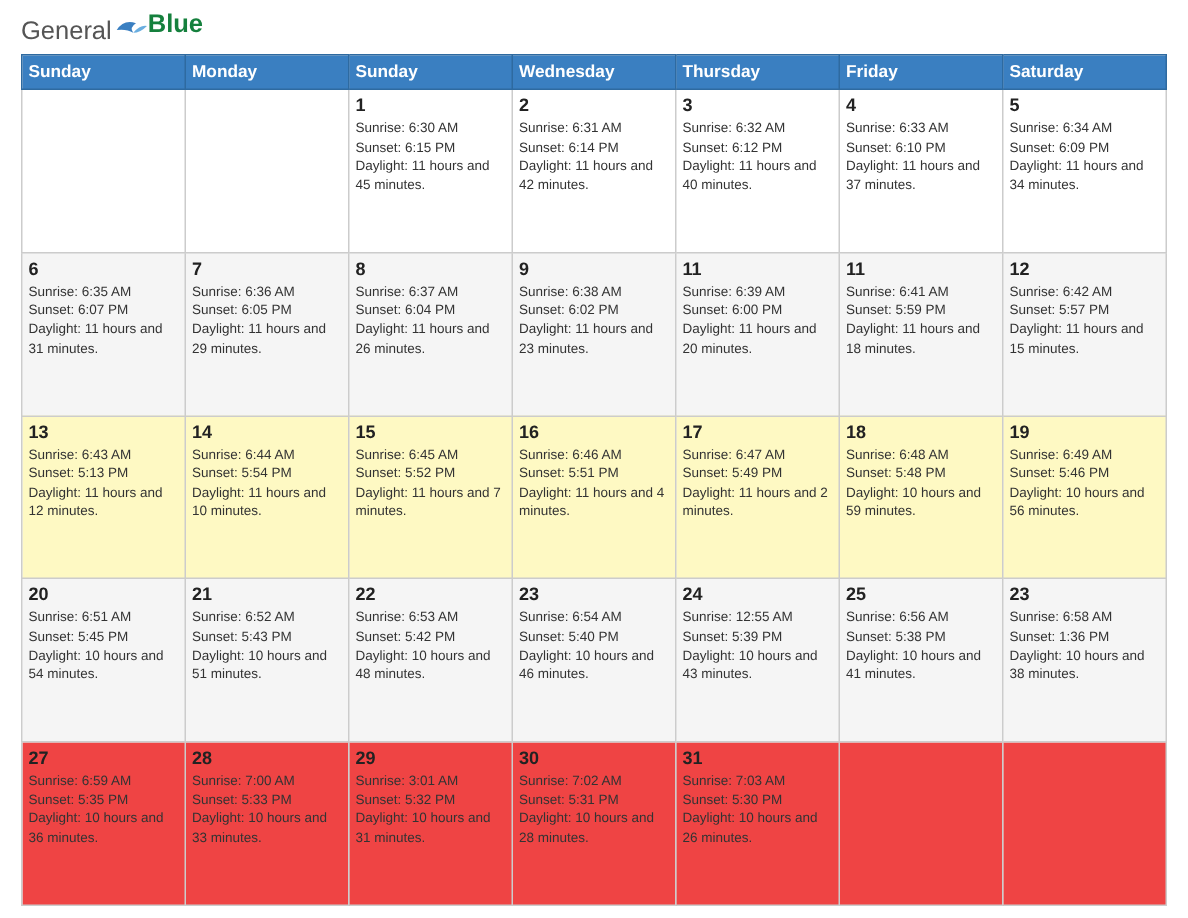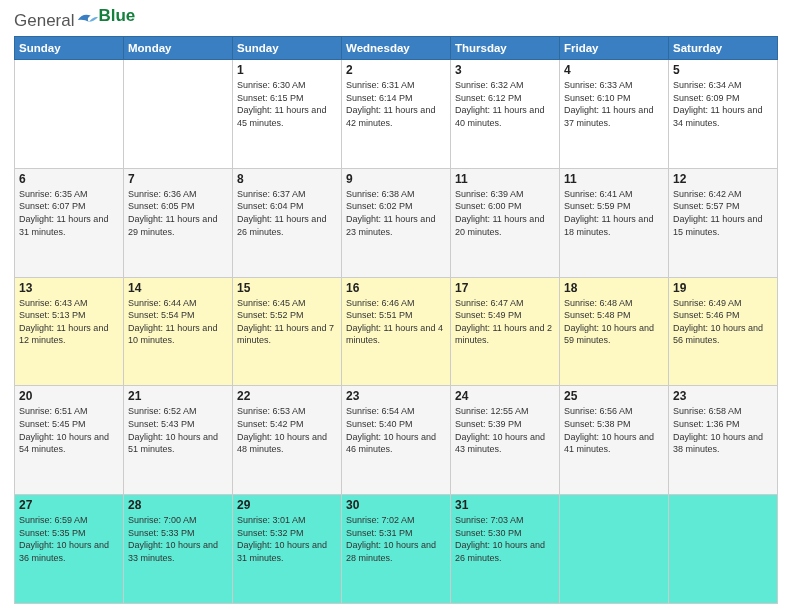--- a/index.html
+++ b/index.html
@@ -81,21 +81,21 @@
       color: #333;
     }
     .empty-cell {
       background: #fafafa;
     }
     
     .row-1 td { background: #fff; }
     .row-2 td { background: #f0f4f8; }
     .row-3 td { background: #fef9c3; }
     .row-4 td { background: #f0f4f8; }
-    .row-5 td { background: #5eead4; }
+    .row-5 td { background: #ef4444; }
   </style>
 </head>
 <body>
 
 <div class="page">
   <div class="header">
     <div class="logo">
     <div style="display:flex; align-items:center; font-size:17px; color:#555; font-weight:normal;">
       <span>General</span>
       <svg style="width:22px;height:20px;margin-left:2px;" viewBox="0 0 24 20" xmlns="http://www.w3.org/2000/svg">

